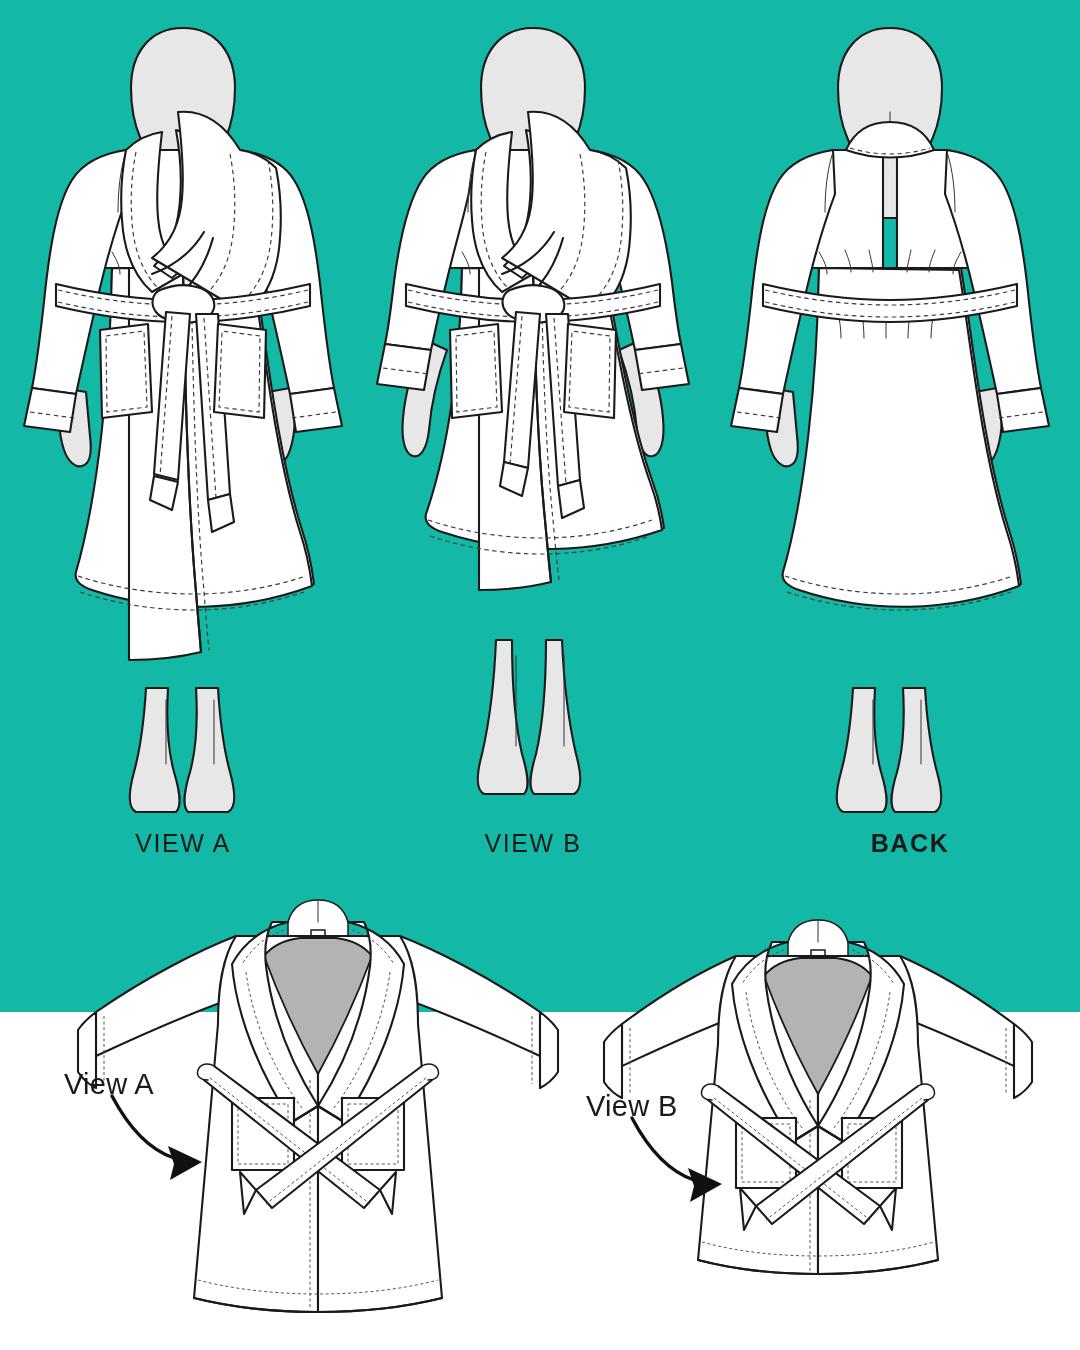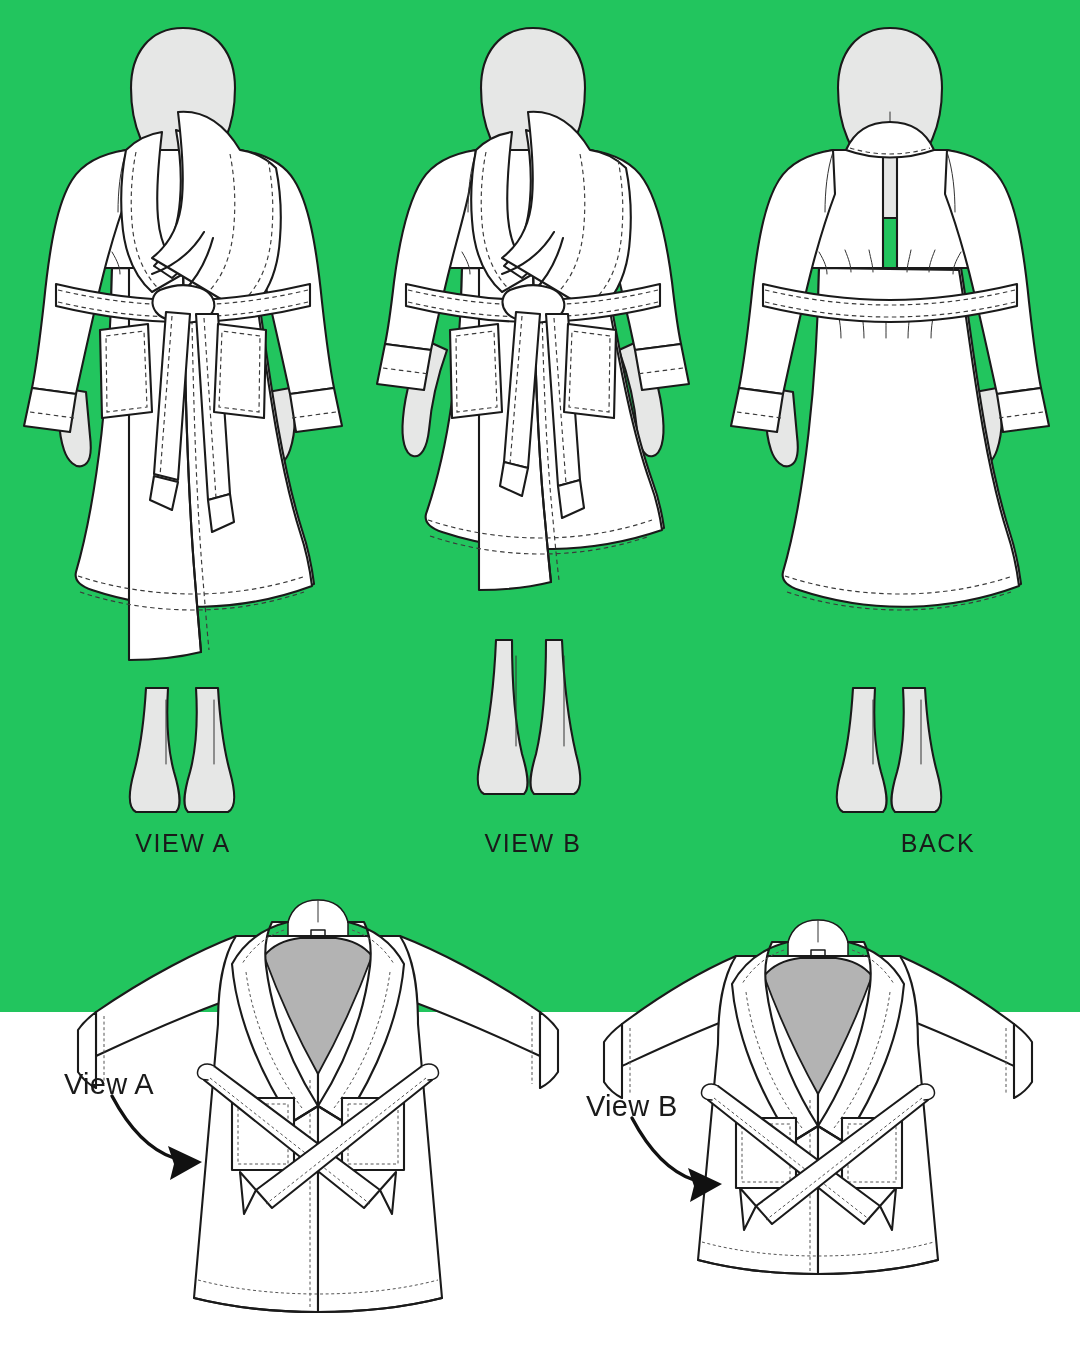--- a/index.html
+++ b/index.html
@@ -14,21 +14,21 @@
     position: relative;
     overflow: hidden;
     font-family: "Liberation Sans", sans-serif;
     color: #111111;
   }
   #sheet {
     position: absolute;
     inset: 0;
     width: 1080px;
     height: 1012px;
-    background: #22c55e;
+    background: #14b8a6;
   }
   .figure-row {
     position: absolute;
     left: 0;
     top: 0;
     width: 1080px;
     height: 880px;
   }
   .flat-row {
     position: absolute;
@@ -42,21 +42,21 @@
     font-family: "Liberation Sans", sans-serif;
     font-size: 25px;
     letter-spacing: 1.6px;
     color: #1a1a1a;
     text-align: center;
     white-space: nowrap;
     transform: translateX(-50%);
   }
   #caption-view-a { left: 183px; top: 829px; }
   #caption-view-b { left: 533px; top: 829px; }
-  #caption-back   { left: 938px; top: 829px; }
+  #caption-back   { left: 910px; top: 829px; font-weight: bold; }
 
   .callout-label {
     position: absolute;
     font-family: "Liberation Sans", sans-serif;
     font-size: 29px;
     color: #1a1a1a;
     white-space: nowrap;
     letter-spacing: 0.3px;
   }
   #callout-label-a { left: 64px;  top: 1068px; }

